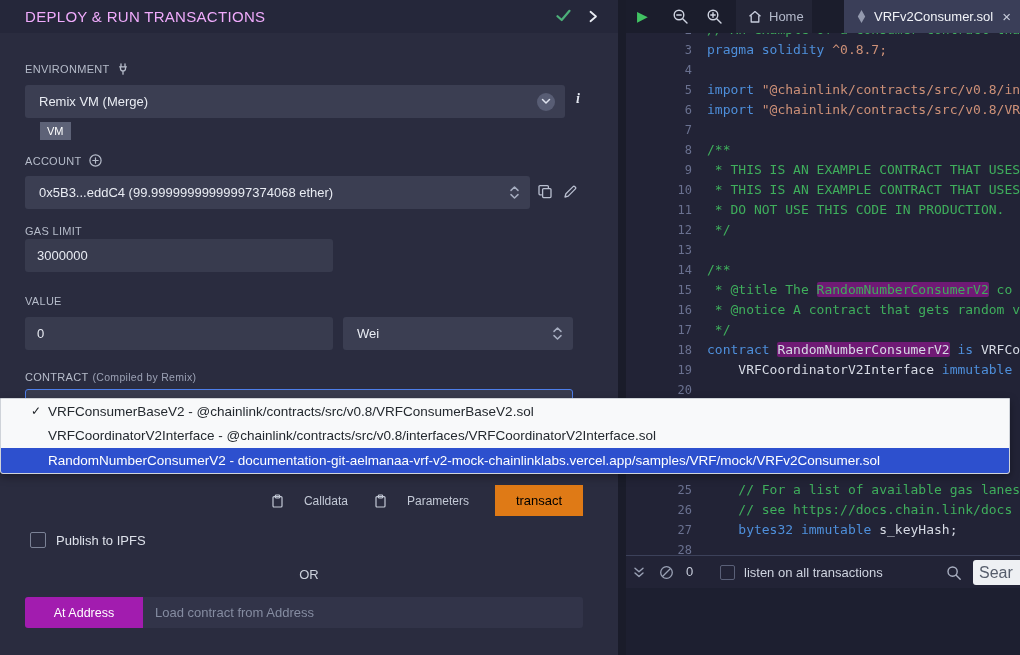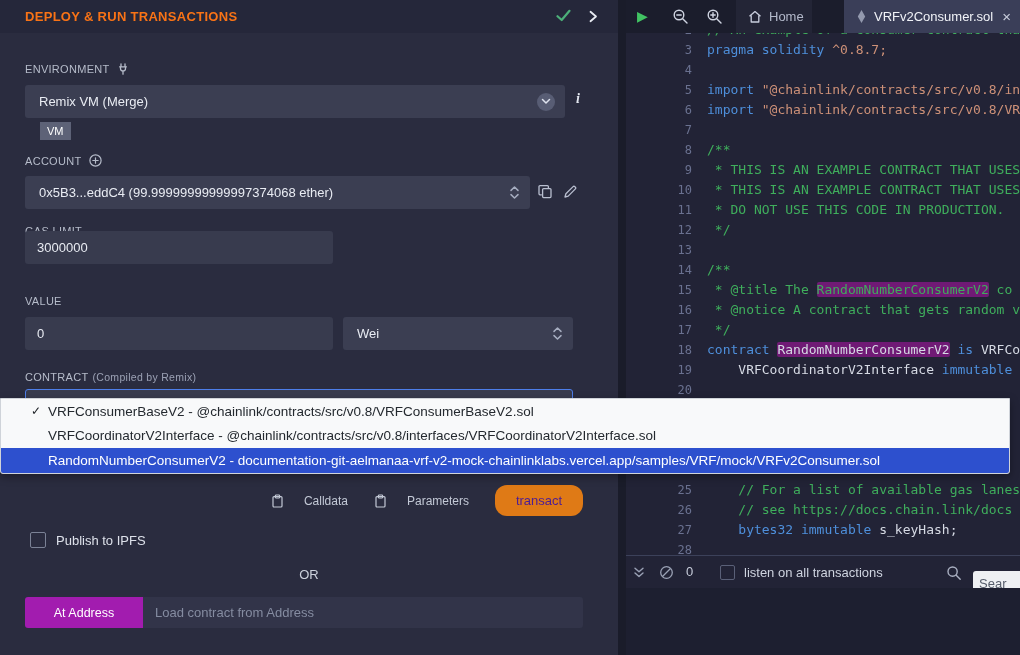--- a/index.html
+++ b/index.html
@@ -3,21 +3,21 @@
 <meta charset="utf-8">
 <style>
   *{margin:0;padding:0;box-sizing:border-box}
   html,body{background:#10111b}
   .app{position:relative;width:1020px;height:655px;background:#222336;overflow:hidden;font-family:"Liberation Sans",sans-serif}
   svg{display:block}
 
   
   .left-panel{position:absolute;top:0;left:0;width:618px;height:655px;background:#2a2c3f}
   .panel-header{position:absolute;top:0;left:0;width:618px;height:33px;background:#25273a;display:flex;align-items:center;padding:0 25px}
-  .panel-title{font-size:13px;font-weight:700;color:#f97316;letter-spacing:.3px}
+  .panel-title{font-size:15px;font-weight:400;color:#f0abfc;letter-spacing:.3px}
   .hdr-check{position:absolute;left:556px;top:9px}
   .hdr-chevron{position:absolute;left:588px;top:10px;cursor:pointer}
 
   .flabel{position:absolute;display:flex;align-items:center;gap:7px;font-size:11px;color:#b6bcca;letter-spacing:.3px}
   .env-label{top:63px;left:25px}
   .acct-label{top:154px;left:25px}
   .gas-label{top:225px;left:25px}
   .val-label{top:295px;left:25px}
   .ctr-label{top:371px;left:25px;gap:4px}
   .ctr-sub{color:#9ba1b4;font-size:10.5px}
@@ -31,32 +31,32 @@
 
   .circle-caret{width:18px;height:18px;border-radius:50%;background:#585d74;display:flex;align-items:center;justify-content:center;flex:none}
   .info-i{position:absolute;top:91px;left:576px;color:#e2e6ef;font-size:14px;font-weight:700;font-style:italic;font-family:"Liberation Serif",serif;cursor:pointer}
   .vm-badge{position:absolute;top:122px;left:40px;background:#5d6277;color:#fff;font-size:11px;padding:3px 7px;border-radius:0}
 
   .icon-btn{position:absolute;cursor:pointer}
   .copy-btn{top:184px;left:537px}
   .pencil-btn{top:184px;left:563px}
 
   .tinput{position:absolute;height:33px;background:#383b4e;border:0;border-radius:3px;color:#e8ebf2;font-size:13px;padding:0 12px;font-family:"Liberation Sans",sans-serif;outline:none}
-  .gas-input{top:231px;left:25px;width:308px}
+  .gas-input{top:239px;left:25px;width:308px}
   .val-input{top:317px;left:25px;width:308px}
 
   .dropdown-list{position:absolute;top:398px;left:0;width:1010px;z-index:60;background:#f8f9fa;border:1px solid #cfd3d9;border-radius:0 0 3px 3px;box-shadow:0 3px 9px rgba(0,0,0,.35);font-size:13.5px;color:#24292f;overflow:hidden}
   .dd-row{height:24.6px;display:flex;align-items:center;padding-left:30px;white-space:nowrap;overflow:hidden;cursor:pointer}
   .dd-check{width:17px;flex:none;font-size:12px;color:#1d2126}
   .dd-selected{background:#2d50ce;color:#fff}
   .dd-selected .dd-check{color:#fff}
 
   .action-row{position:absolute;top:485px;left:25px;width:558px;height:31px;display:flex;align-items:center;justify-content:flex-end;gap:26px}
   .mini-action{display:flex;align-items:center;gap:20px;font-size:12px;color:#c3c9d6;cursor:pointer}
-  .transact-btn{width:88px;height:31px;background:#df7a16;border:0;border-radius:12px;color:#4c1d95;font-size:13px;font-family:"Liberation Sans",sans-serif;cursor:pointer}
+  .transact-btn{width:88px;height:31px;background:#df7a16;border:0;border-radius:0;color:#000000;font-size:13px;font-family:"Liberation Sans",sans-serif;cursor:pointer}
 
   .checkbox{position:absolute;width:16px;height:16px;border:1px solid #7b8296;border-radius:2px;background:transparent;cursor:pointer}
   .ipfs-check{top:532px;left:30px}
   .ipfs-label{position:absolute;top:533px;left:56px;font-size:13px;color:#dde1ea}
   .or-label{position:absolute;top:567px;left:0;width:618px;text-align:center;font-size:13px;color:#ccd1dc}
 
   .ataddr-btn{position:absolute;top:597px;left:25px;width:118px;height:31px;background:#a21caf;border:0;border-radius:3px 0 0 3px;color:#fff;font-size:12.5px;font-family:"Liberation Sans",sans-serif;cursor:pointer}
   .ataddr-input{top:597px;left:143px;width:440px;height:31px;background:#323449;border-radius:0 3px 3px 0}
   .ataddr-input::placeholder{color:#858ca1}
 
@@ -84,21 +84,21 @@
   .tok-p{color:#d6dae4}
   .tok-hl{background:#701a75;border-radius:2px}
 
   .terminal-bar{position:absolute;top:555px;left:0;width:394px;height:33px;background:#222336;border-top:1px solid #3c415a}
   .term-expand{position:absolute;top:10px;left:6px;cursor:pointer}
   .term-ban{position:absolute;top:9px;left:33px;cursor:pointer}
   .term-count{position:absolute;top:8px;left:60px;font-size:13px;color:#c7ccda}
   .term-check{top:9px;left:94px;width:15px;height:15px;border-color:#5a6078}
   .term-listen{position:absolute;top:9px;left:118px;font-size:13px;color:#ced3df}
   .term-search-icon{position:absolute;top:9px;left:320px;cursor:pointer}
-  .term-search{position:absolute;top:15px;left:347px;width:47px;height:25px;background:#eef0f3;border:0;border-radius:3px 0 0 3px;font-size:13px;color:#3e4450;padding:0 6px;font-family:"Liberation Sans",sans-serif;outline:none}
+  .term-search{position:absolute;top:4px;left:347px;width:47px;height:25px;background:#eef0f3;border:0;border-radius:3px 0 0 3px;font-size:16px;color:#3e4450;padding:0 6px;font-family:"Liberation Sans",sans-serif;outline:none}
   .term-search::placeholder{color:#565d6b}
 
   .terminal-details{position:absolute;top:588px;left:0;width:394px;height:67px;background:#1d1f30;font-family:"DejaVu Sans Mono",monospace;font-size:10.5px}
 </style>
 </head>
 <body>
 
 <div class="app">
 
   <aside class="left-panel">

